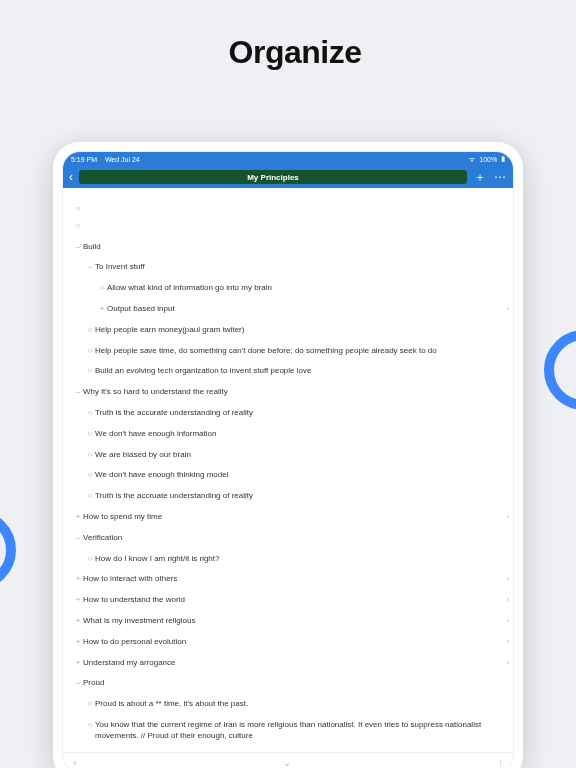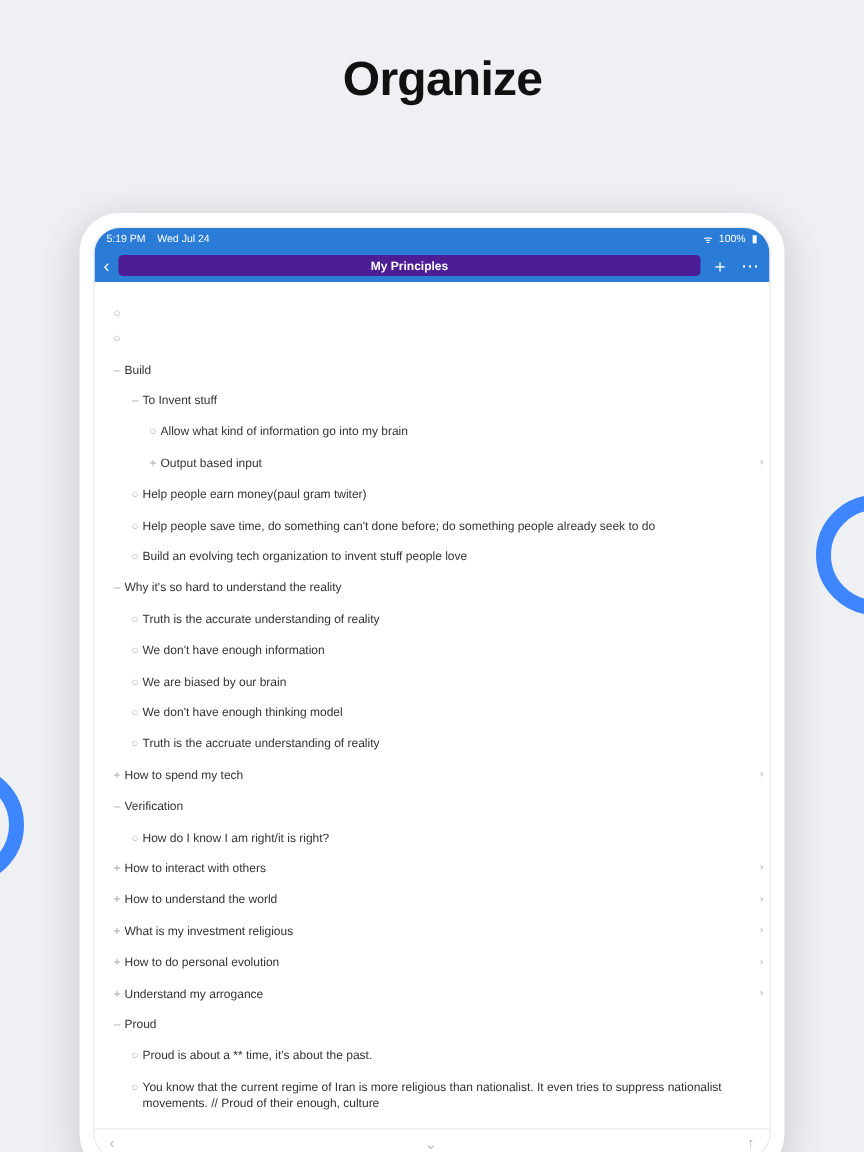--- a/index.html
+++ b/index.html
@@ -47,21 +47,21 @@
   .statusbar .sb-right { display: flex; gap: 4px; align-items: center; }
   .navbar {
     height: 22px;
     background: #2a7cd6;
     display: flex; align-items: center; padding: 0 6px;
     gap: 6px;
   }
   .navbar .back { color: #fff; font-size: 12px; }
   .navbar .titlebox {
     flex: 1; height: 14px;
-    background: #4c1d95;
+    background: #14532d;
     border-radius: 3px;
     display: flex; align-items: center; justify-content: center;
     color: #fff; font-size: 8px; font-weight: 600;
   }
   .navbar .nb-icon { color: #fff; font-size: 12px; width: 14px; text-align: center; }
 
   .content {
     flex: 1;
     background: #fff;
     overflow: hidden;
@@ -179,21 +179,21 @@
         <div class="row ind1 gap10">
           <span class="bullet">○</span>
           <span class="txt">We don't have enough thinking model</span>
         </div>
         <div class="row ind1 gap10">
           <span class="bullet">○</span>
           <span class="txt">Truth is the accruate understanding of reality</span>
         </div>
         <div class="row ind0 gap10">
           <span class="bullet">+</span>
-          <span class="txt">How to spend my tech</span>
+          <span class="txt">How to spend my time</span>
           <span class="chev">››</span>
         </div>
         <div class="row ind0 gap10">
           <span class="bullet">–</span>
           <span class="txt">Verification</span>
         </div>
         <div class="row ind1 gap10">
           <span class="bullet">○</span>
           <span class="txt">How do I know I am right/it is right?</span>
         </div>

